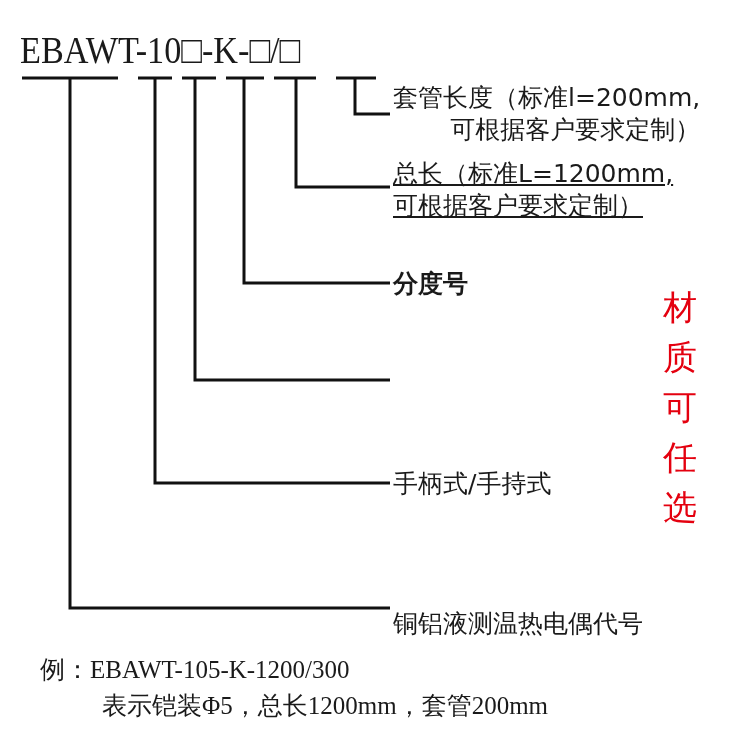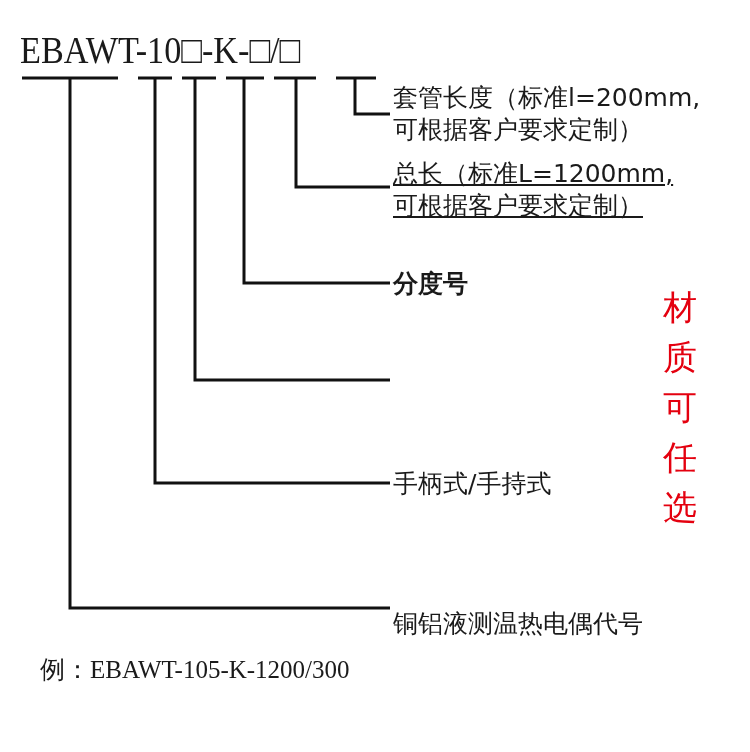--- a/index.html
+++ b/index.html
@@ -38,21 +38,21 @@
     <polyline points="244,78 244,283 390,283"></polyline>
 
     <polyline points="195,78 195,380 390,380"></polyline>
 
     <polyline points="155,78 155,483 390,483"></polyline>
 
     <polyline points="70,78 70,608 390,608"></polyline>
   </g>
 </svg>
 
-<div class="label" style="left:393px;top:82px;">
+<div class="label" style="left:393px;top:82px;text-align:right;">
   <div>套管长度（标准l=200mm,</div>
   <div>可根据客户要求定制）</div>
 </div>
 
 <div class="label" style="left:393px;top:158px;text-decoration:underline;">
   <div>总长（标准L=1200mm,</div>
   <div>可根据客户要求定制）</div>
 </div>
 
 <div class="label" style="left:393px;top:268px;font-weight:bold;">分度号</div>
@@ -69,13 +69,14 @@
   <div>质</div>
   <div>可</div>
   <div>任</div>
   <div>选</div>
 </div>
 
 <div class="example">
   <div>
     <span>例：</span><span>EBAWT-105-K-1200/300</span>
   </div>
+  <div class="indent">表示铠装Φ5，总长1200mm，套管200mm</div>
 </div>
 
 </body></html>

